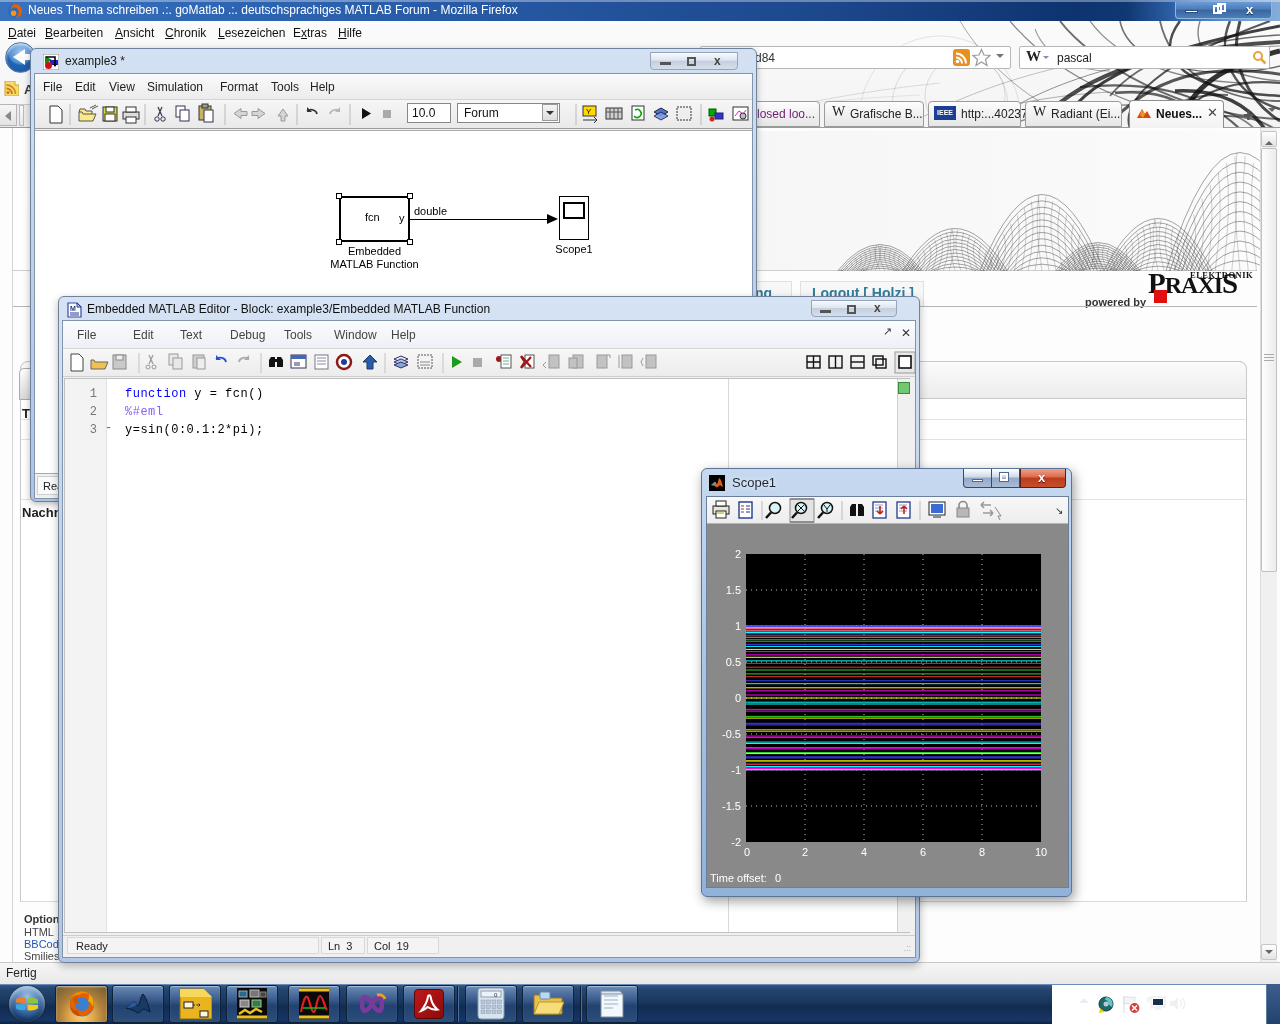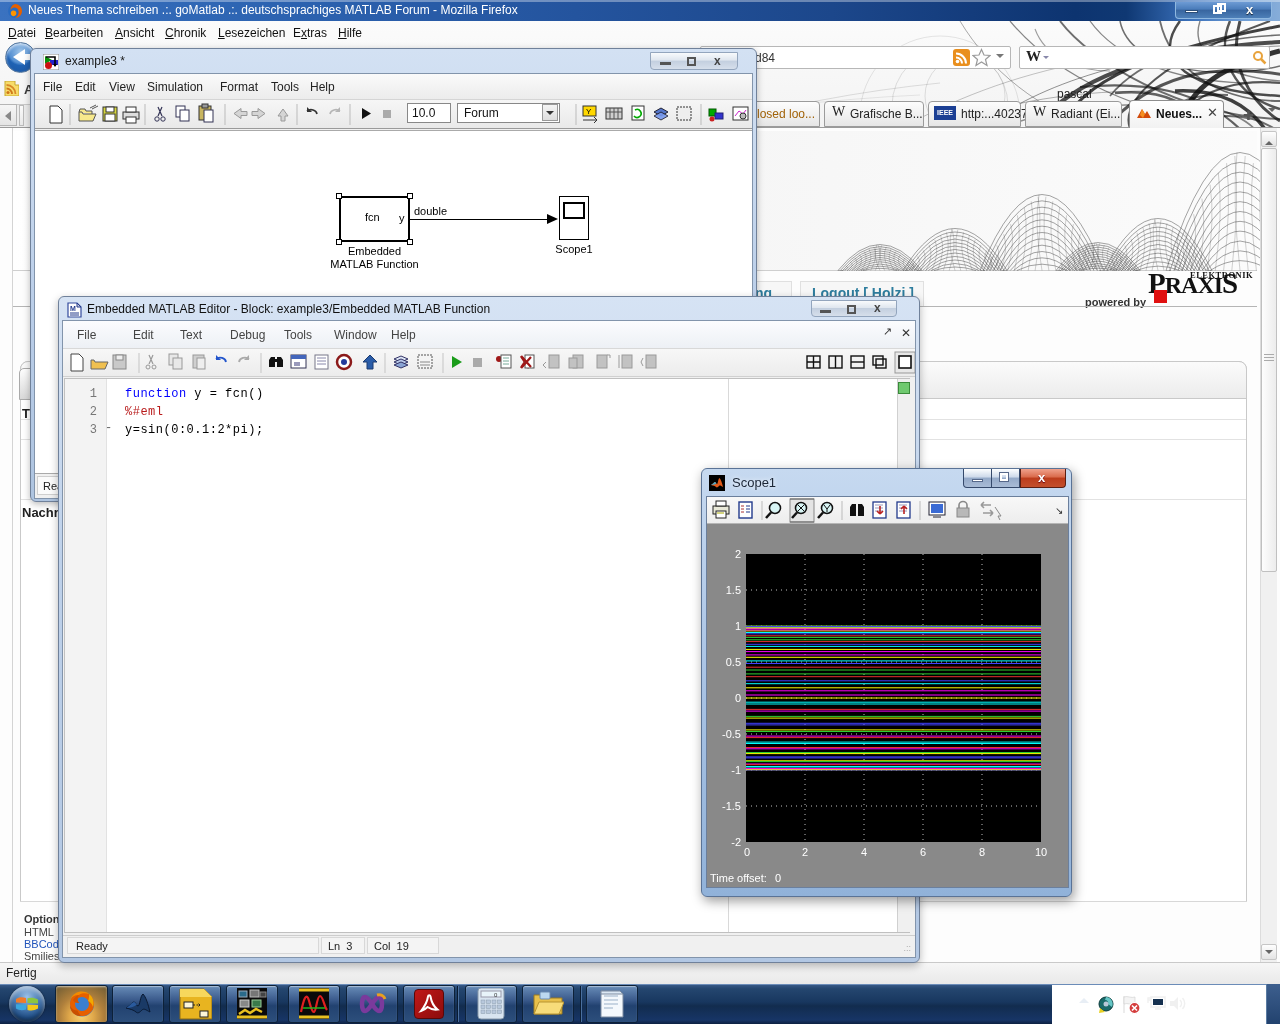--- a/index.html
+++ b/index.html
@@ -95,41 +95,41 @@
     <path d="M3 4.5 a 10 10 0 0 1 10 10" stroke="#fff" stroke-width="2" fill="none"></path>
   </svg>
   <svg class="abs" style="left:972px;top:48px" width="19" height="19" viewBox="0 0 19 19">
     <path d="M9.5 1.5 L12 7 L18 7.5 L13.5 11.5 L15 17.5 L9.5 14 L4 17.5 L5.5 11.5 L1 7.5 L7 7 Z" fill="#fdfdfd" stroke="#9a9a9a" stroke-width="1.2"></path>
   </svg>
   <div class="abs" style="left:996px;top:54px;width:0;height:0;border:4px solid transparent;border-top-color:#777;"></div>
 
   <div class="abs" style="left:1019px;top:46px;width:251px;height:23px;background:#fff;border:1px solid #b7b7b7;border-radius:2px;"></div>
   <div class="abs" style="left:1026px;top:48px;font-size:15px;color:#222;font-family:'Liberation Serif',serif;font-weight:bold;">W</div>
   <div class="abs" style="left:1043px;top:56px;width:0;height:0;border:3.5px solid transparent;border-top-color:#88a;"></div>
-  <div class="abs" style="left:1057px;top:51px;font-size:12px;color:#222;margin-top:36px;">pascal</div>
+  <div class="abs" style="left:1057px;top:51px;font-size:12px;color:#222;">pascal</div>
   <svg class="abs" style="left:1252px;top:50px" width="15" height="15" viewBox="0 0 15 15">
     <circle cx="6" cy="6" r="4" fill="none" stroke="#e8a33d" stroke-width="2"></circle>
     <path d="M9 9 L13.5 13.5" stroke="#e8a33d" stroke-width="2.5"></path>
   </svg>
 
   <svg class="abs" style="left:4px;top:81px" width="15" height="15" viewBox="0 0 15 15">
     <path d="M1 0 h10 v4 h4 v11 h-14 Z" fill="#f7dc6a" stroke="#c8a830" stroke-width="1"></path>
     <circle cx="4" cy="11.5" r="1.6" fill="#d07818"></circle>
     <path d="M2.5 7.5 a 5.5 5.5 0 0 1 5.5 5.5" stroke="#d07818" stroke-width="1.8" fill="none"></path>
     <path d="M2.5 4 a 9 9 0 0 1 9 9" stroke="#d88828" stroke-width="1.8" fill="none"></path>
   </svg>
   <div class="abs" style="left:24px;top:82px;font-size:13px;font-weight:bold;color:#3a3a3a;">A</div>
   <div class="abs" style="left:0;top:104px;width:30px;height:23px;background:#ececec;border-top:1px solid #c9c9c9;"></div>
   <div class="abs" style="left:0;top:104px;width:17px;height:22px;background:linear-gradient(180deg,#f6f6f6,#e4e4e4);border:1px solid #b5b5b5;border-left:none;"></div>
   <div class="abs" style="left:5px;top:111px;width:0;height:0;border:5px solid transparent;border-right:6px solid #888;border-left:none;"></div>
   <div class="abs" style="left:19px;top:105px;width:5px;height:21px;background:linear-gradient(180deg,#fbfbfb,#e8e8e8);border:1px solid #bbb;"></div>
   <div class="abs" style="left:0;top:127px;width:1280px;height:1px;background:#9a9a9a;"></div>
 
   <div class="abs" style="left:740px;top:101px;width:80px;height:26px;background:linear-gradient(180deg,#fdfdfd,#e6e6e6);border:1px solid #9b9b9b;border-radius:4px 4px 0 0;"></div>
-  <div class="abs" style="left:757px;top:107px;font-size:12px;color:#a16207;text-align:right;">losed loo...</div>
+  <div class="abs" style="left:757px;top:107px;font-size:12px;color:#701a75;text-align:right;">losed loo...</div>
   <div class="abs" style="left:824px;top:101px;width:100px;height:26px;background:linear-gradient(180deg,#fdfdfd,#e6e6e6);border:1px solid #9b9b9b;border-radius:4px 4px 0 0;"></div>
   <div class="abs" style="left:832px;top:104px;font-size:14px;color:#222;font-family:'Liberation Serif',serif;">W</div>
   <div class="abs" style="left:850px;top:107px;font-size:12px;color:#222;">Grafische B...</div>
   <div class="abs" style="left:928px;top:101px;width:93px;height:26px;background:linear-gradient(180deg,#fdfdfd,#e6e6e6);border:1px solid #9b9b9b;border-radius:4px 4px 0 0;"></div>
   <div class="abs" style="left:934px;top:106px;width:22px;height:14px;background:#1b3f94;color:#fff;font-size:7px;font-weight:bold;text-align:center;line-height:14px;">IEEE</div>
   <div class="abs" style="left:961px;top:107px;font-size:12px;color:#222;">http:...40237</div>
   <div class="abs" style="left:1025px;top:101px;width:97px;height:26px;background:linear-gradient(180deg,#fdfdfd,#e6e6e6);border:1px solid #9b9b9b;border-radius:4px 4px 0 0;"></div>
   <div class="abs" style="left:1033px;top:104px;font-size:14px;color:#222;font-family:'Liberation Serif',serif;">W</div>
   <div class="abs" style="left:1051px;top:107px;font-size:12px;color:#222;">Radiant (Ei...</div>
 
@@ -644,21 +644,21 @@
       <div class="abs" style="left:663px;top:0;width:1px;height:553px;background:#d9d9d9;"></div>
 
       <div class="abs" style="left:832px;top:0;width:14px;height:553px;background:#f0f0f0;border-left:1px solid #d0d0d0;"></div>
       <div class="abs" style="left:833px;top:3px;width:12px;height:12px;background:#6fc96f;border:1px solid #3a8a3a;"></div>
       <div class="abs" style="left:0;top:0;width:42px;height:553px;background:#f3f3f3;border-right:1px solid #e2e2e2;"></div>
 
       <div class="mono" style="position:absolute;left:0;top:6px;width:32px;font-size:12px;line-height:18px;color:#777;text-align:right;">1<br>2<br>3</div>
       <div class="mono abs" style="left:40px;top:42px;font-size:12px;color:#666;">-</div>
 
       <div class="mono" style="position:absolute;left:60px;top:6px;font-size:12px;line-height:18px;color:#000;white-space:pre;letter-spacing:0.5px;"><span style="color:#0000ff;">function</span> y = fcn()
-<span style="color:#b91c1c;text-align:center;">%#eml</span>
+<span style="color:#8b5cf6;text-align:center;">%#eml</span>
 y=sin(0:0.1:2*pi);</div>
     </div>
 
     <div class="abs" style="left:0;top:614px;width:852px;height:21px;background:#f0f0f0;border-top:1px solid #cdcdcd;font-size:11px;color:#222;">
       <div class="abs" style="left:4px;top:1px;width:252px;height:17px;border:1px solid #d8d8d8;background:#f4f4f4;padding:2px 0 0 8px;">Ready</div>
       <div class="abs" style="left:258px;top:1px;width:44px;height:17px;border:1px solid #d8d8d8;background:#f4f4f4;padding:2px 0 0 6px;">Ln&nbsp;&nbsp;3</div>
       <div class="abs" style="left:304px;top:1px;width:72px;height:17px;border:1px solid #d8d8d8;background:#f4f4f4;padding:2px 0 0 6px;">Col&nbsp;&nbsp;19</div>
       <div class="abs" style="right:4px;bottom:3px;color:#aaa;font-size:9px;">.::</div>
     </div>
   </div>

